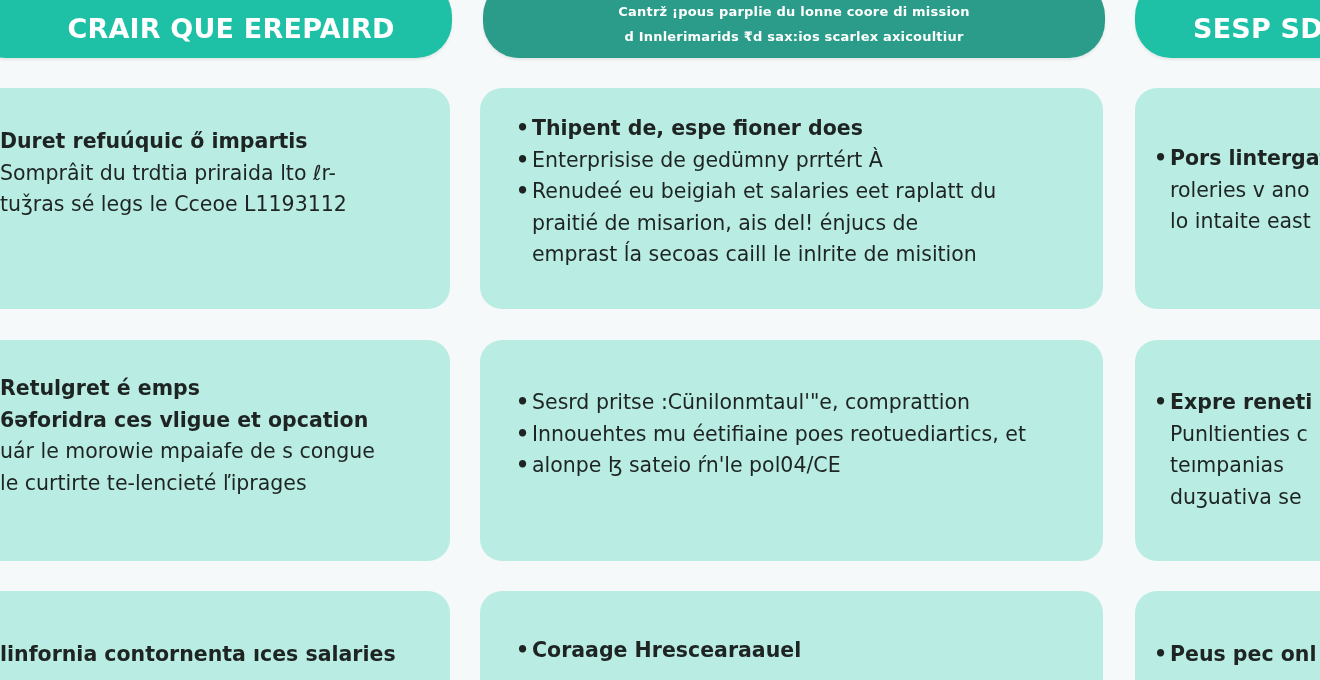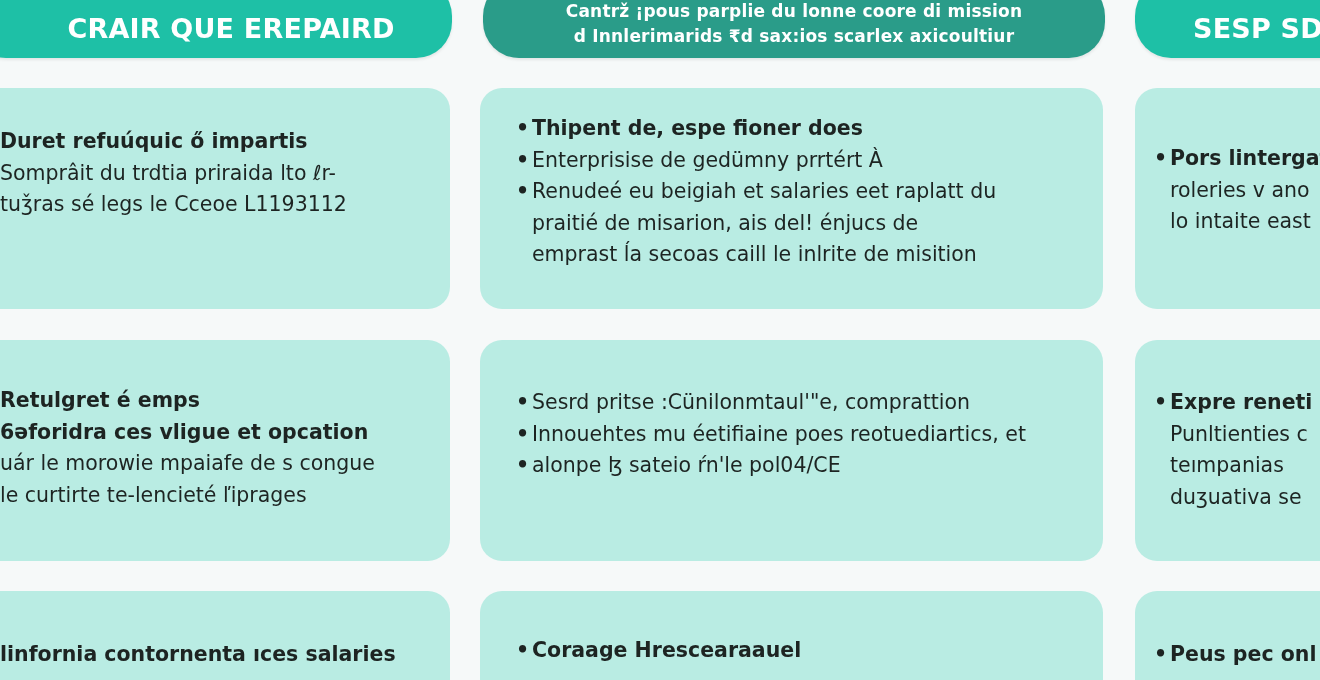--- a/index.html
+++ b/index.html
@@ -34,21 +34,21 @@
     .header-pill.bright { background: #1ec0a6; }
     .header-pill.dark { background: #2a9c89; }
     .header-pill .title {
       font-family: "DejaVu Sans", sans-serif;
       font-weight: bold;
       letter-spacing: 0.2px;
     }
     .header-pill.h1 { left: -30px; width: 482px; }
     .header-pill.h1 .title { font-size: 27px; line-height: 30px; padding-left: 40px; }
     .header-pill.h2 { left: 483px; width: 622px; padding-bottom: 9px; }
-    .header-pill.h2 .title { font-size: 17px; line-height: 25px; }
+    .header-pill.h2 .title { font-size: 13px; line-height: 25px; }
     .header-pill.h3 { left: 1135px; width: 260px; justify-content: flex-start; padding-left: 58px; }
     .header-pill.h3 .title { font-size: 27px; line-height: 30px; }
 
     .card {
       position: absolute;
       background: #b9ece3;
       border-radius: 22px;
       box-sizing: border-box;
       color: #1d2422;
       font-family: "DejaVu Sans", sans-serif;
@@ -62,21 +62,21 @@
 
     .card .line {
       font-size: 20.5px;
       line-height: 31.5px;
       white-space: nowrap;
     }
     .card .line.bold { font-weight: bold; }
 
     .col1 .content { position: absolute; left: 24px; }
     .col1.row1 .content { top: 38px; }
-    .col1.row2 .content { top: 45px; }
+    .col1.row2 .content { top: 33px; }
     .col1.row3 .content { top: 48px; }
 
     .col2 .content { position: absolute; left: 36px; }
     .col2.row1 .content { top: 25px; }
     .col2.row2 .content { top: 47px; }
     .col2.row3 .content { top: 44px; }
 
     .col3 .content { position: absolute; left: 19px; }
     .col3.row1 .content { top: 55px; }
     .col3.row2 .content { top: 47px; }

